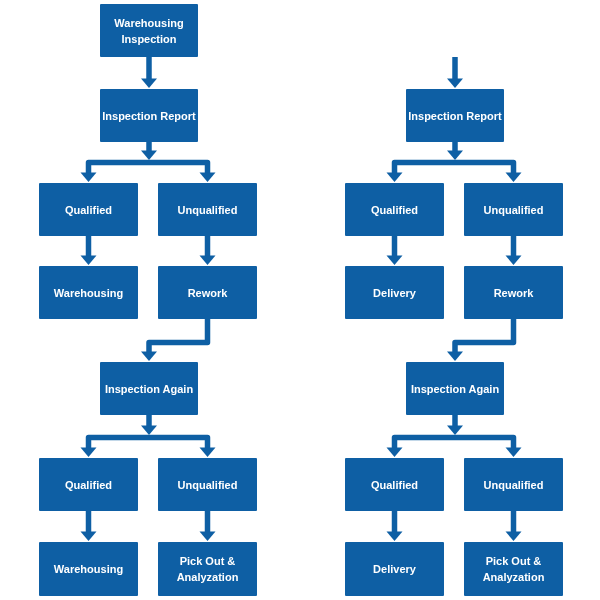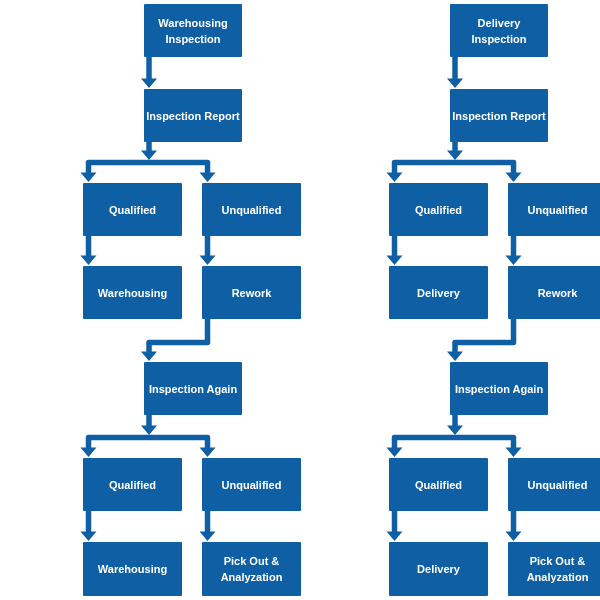--- a/index.html
+++ b/index.html
@@ -15,21 +15,21 @@
     stroke-linejoin:round; stroke-linecap:butt;
   }
   .connectors polygon { fill:var(--accent); stroke:none; }
   .chart { position:absolute; top:0; width:294px; height:600px; }
   .chart.left { left:0; }
   .chart.right { left:306px; }
   .node {
     position:absolute; background:var(--accent); color:var(--node-text);
     display:flex; align-items:center; justify-content:center;
     text-align:center; font-size:11px; font-weight:700; line-height:16px;
-    padding:0 2px; border-radius:1px;margin-left:44px;
+    padding:0 2px; border-radius:1px;
   }
 </style>
 </head>
 <body>
 
 <div class="canvas">
 
   <svg class="connectors" viewBox="0 0 600 600" xmlns="http://www.w3.org/2000/svg">
     <g id="conn-left">
       <g>
@@ -82,21 +82,20 @@
     <div class="node" style="left:39px;top:266px;width:99px;height:53px">Warehousing</div>
     <div class="node" style="left:158px;top:266px;width:99px;height:53px">Rework</div>
     <div class="node" style="left:100px;top:362px;width:98px;height:53px">Inspection Again</div>
     <div class="node" style="left:39px;top:458px;width:99px;height:53px">Qualified</div>
     <div class="node" style="left:158px;top:458px;width:99px;height:53px">Unqualified</div>
     <div class="node" style="left:39px;top:542px;width:99px;height:54px">Warehousing</div>
     <div class="node" style="left:158px;top:542px;width:99px;height:54px">Pick Out &amp; Analyzation</div>
   </div>
 
   <div class="chart right">
-    <div class="node" style="left:100px;top:4px;width:98px;height:53px">Delivery Inspection</div>
     <div class="node" style="left:100px;top:89px;width:98px;height:53px">Inspection Report</div>
     <div class="node" style="left:39px;top:183px;width:99px;height:53px">Qualified</div>
     <div class="node" style="left:158px;top:183px;width:99px;height:53px">Unqualified</div>
     <div class="node" style="left:39px;top:266px;width:99px;height:53px">Delivery</div>
     <div class="node" style="left:158px;top:266px;width:99px;height:53px">Rework</div>
     <div class="node" style="left:100px;top:362px;width:98px;height:53px">Inspection Again</div>
     <div class="node" style="left:39px;top:458px;width:99px;height:53px">Qualified</div>
     <div class="node" style="left:158px;top:458px;width:99px;height:53px">Unqualified</div>
     <div class="node" style="left:39px;top:542px;width:99px;height:54px">Delivery</div>
     <div class="node" style="left:158px;top:542px;width:99px;height:54px">Pick Out &amp; Analyzation</div>

